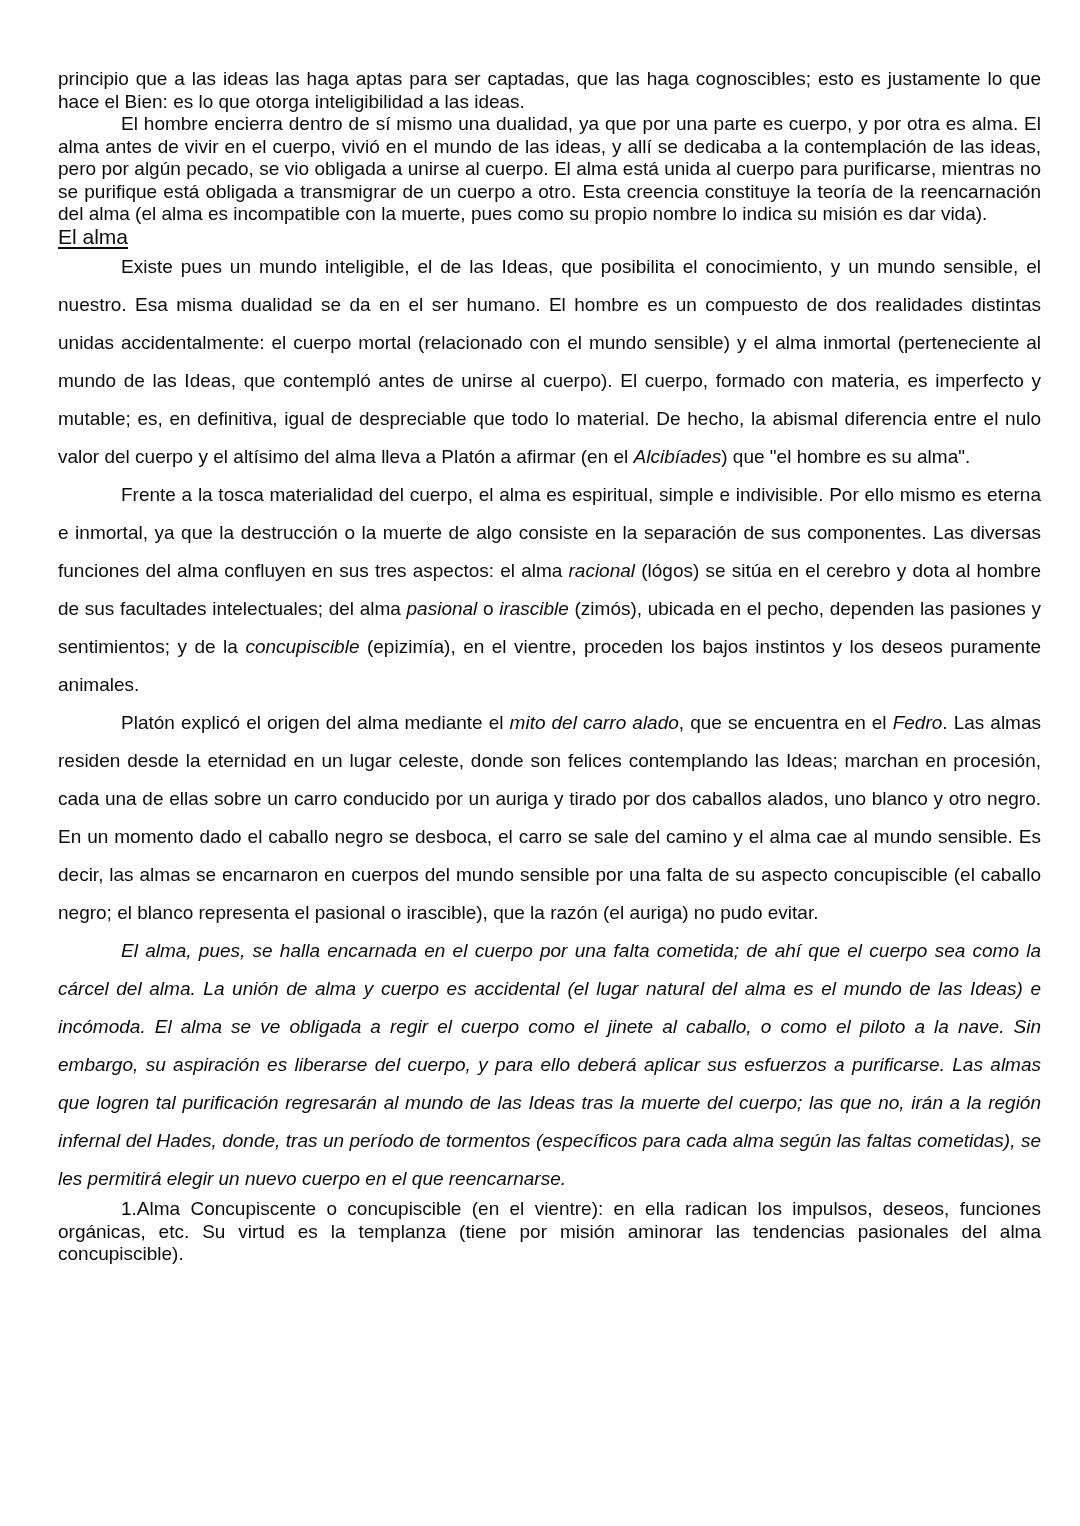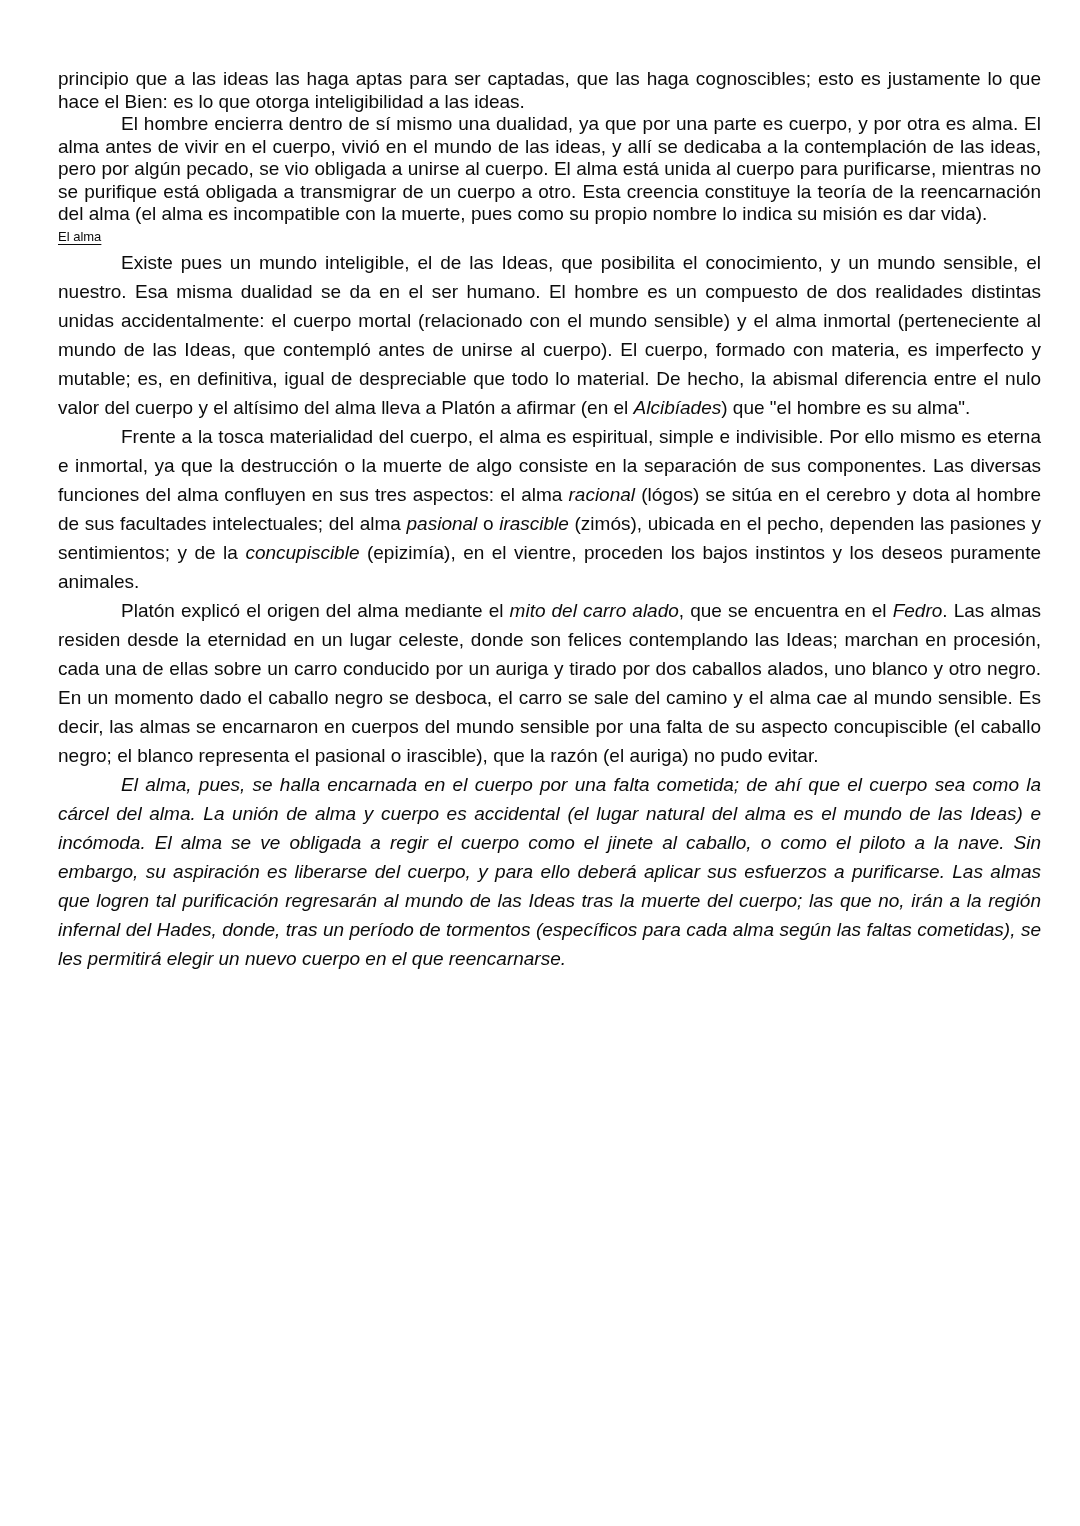--- a/index.html
+++ b/index.html
@@ -23,29 +23,29 @@
   .page p, .page h2 {
     margin: 0;
     padding: 0;
     font-weight: 400;
   }
   .body {
     text-align: justify;
     text-align-last: left;
   }
   .single { line-height: 22.5px; }
-  .wide   { line-height: 29px; }
+  .wide   { line-height: 38px; }
   .indent { text-indent: 63px; }
   .heading {
     line-height: 22.5px;
     padding-left: 63px;
     letter-spacing: 0.2px;
   }
   .subheading {
-    font-size: 13px;
+    font-size: 21px;
     line-height: 22.5px;
     text-decoration: underline;
     text-underline-offset: 3px;
   }
   .it { font-style: italic; }
   
   .mt-heading        { margin-top: 21px; }
   .mt-hombre         { margin-top: 24px; }
   .mt-alma-heading   { margin-top: 36px; }
   .mt-existe         { margin-top: 24px; }
@@ -69,14 +69,15 @@
 
   <p class="body wide indent mt-existe"><span>Existe pues un mundo inteligible, el de las Ideas, que posibilita el conocimiento, y un mundo sensible, el nuestro. Esa misma dualidad se da en el ser humano. El hombre es un compuesto de dos realidades distintas unidas accidentalmente: el cuerpo mortal (relacionado con el mundo sensible) y el alma inmortal (perteneciente al mundo de las Ideas, que contempló antes de unirse al cuerpo). El cuerpo, formado con materia, es imperfecto y mutable; es, en definitiva, igual de despreciable que todo lo material. De hecho, la abismal diferencia entre el nulo valor del cuerpo y el altísimo del alma lleva a Platón a afirmar (en el </span><span class="it">Alcibíades</span><span>) que "el hombre es su alma".</span></p>
 
   <p class="body wide indent mt-frente"><span>Frente a la tosca materialidad del cuerpo, el alma es espiritual, simple e indivisible. Por ello mismo es eterna e inmortal, ya que la destrucción o la muerte de algo consiste en la separación de sus componentes. Las diversas funciones del alma confluyen en sus tres aspectos: el alma </span><span class="it">racional</span><span> (lógos) se sitúa en el cerebro y dota al hombre de sus facultades intelectuales; del alma </span><span class="it">pasional</span><span> o </span><span class="it">irascible</span><span> (zimós), ubicada en el pecho, dependen las pasiones y sentimientos; y de la </span><span class="it">concupiscible</span><span> (epizimía), en el vientre, proceden los bajos instintos y los deseos puramente animales.</span></p>
 
   <p class="body wide indent mt-carro"><span>Platón explicó el origen del alma mediante el </span><span class="it">mito del carro alado</span><span>, que se encuentra en el </span><span class="it">Fedro</span><span>. Las almas residen desde la eternidad en un lugar celeste, donde son felices contemplando las Ideas; marchan en procesión, cada una de ellas sobre un carro conducido por un auriga y tirado por dos caballos alados, uno blanco y otro negro. En un momento dado el caballo negro se desboca, el carro se sale del camino y el alma cae al mundo sensible. Es decir, las almas se encarnaron en cuerpos del mundo sensible por una falta de su aspecto concupiscible (el caballo negro; el blanco representa el pasional o irascible), que la razón (el auriga) no pudo evitar.</span></p>
 
   <p class="body wide indent mt-carcel">El alma, pues, se halla encarnada en el cuerpo por una falta cometida; de ahí que el cuerpo sea como la cárcel del alma. La unión de alma y cuerpo es accidental (el lugar natural del alma es el mundo de las Ideas) e incómoda. El alma se ve obligada a regir el cuerpo como el jinete al caballo, o como el piloto a la nave. Sin embargo, su aspiración es liberarse del cuerpo, y para ello deberá aplicar sus esfuerzos a purificarse. Las almas que logren tal purificación regresarán al mundo de las Ideas tras la muerte del cuerpo; las que no, irán a la región infernal del Hades, donde, tras un período de tormentos (específicos para cada alma según las faltas cometidas), se les permitirá elegir un nuevo cuerpo en el que reencarnarse.</p>
 
 
+  <p class="body single indent mt-concupiscente">1.Alma Concupiscente o concupiscible (en el vientre): en ella radican los impulsos, deseos, funciones orgánicas, etc. Su virtud es la templanza (tiene por misión aminorar las tendencias pasionales del alma concupiscible).</p>
 
 </div>
 
 </body></html>

